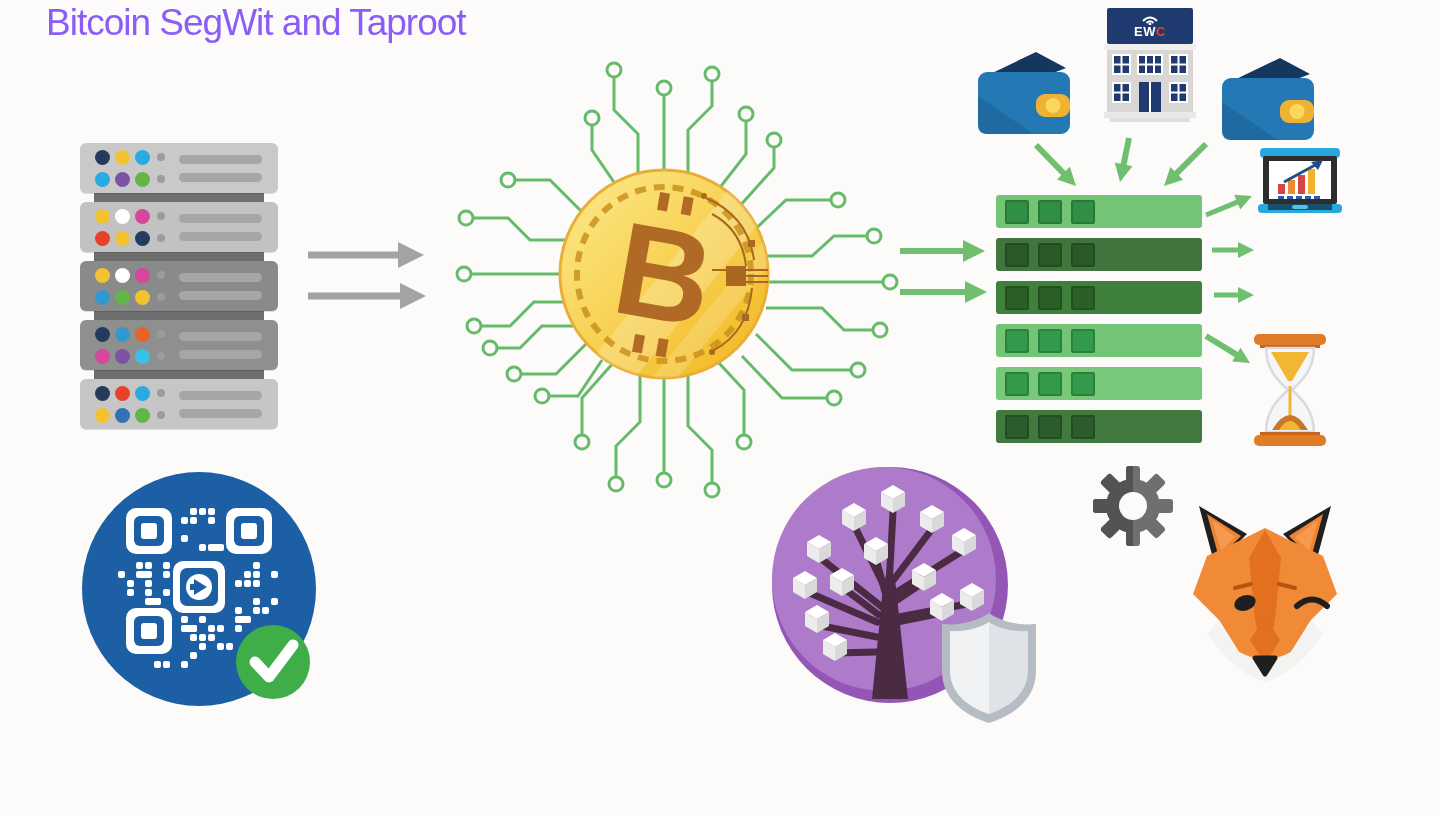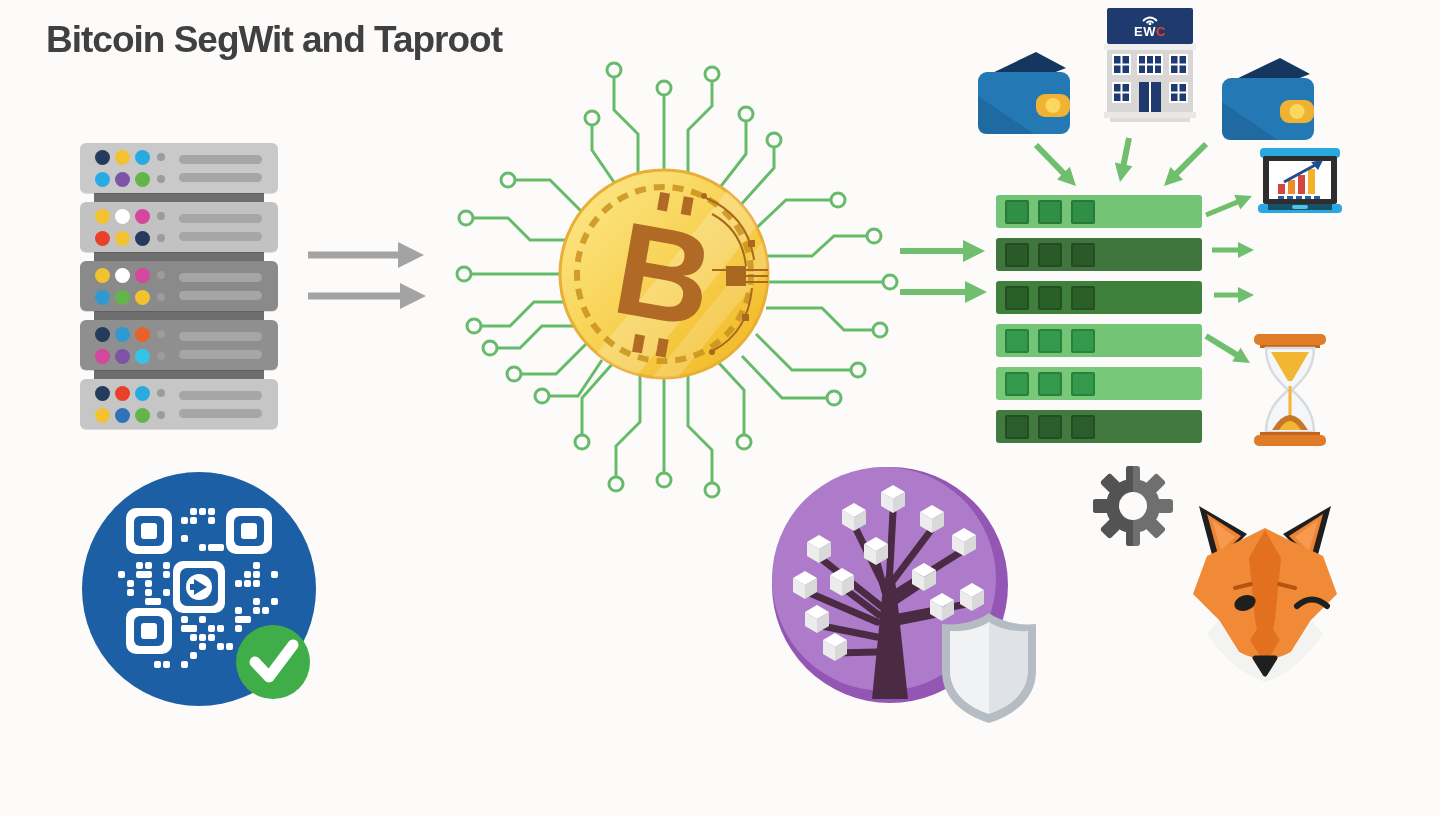--- a/index.html
+++ b/index.html
@@ -1,21 +1,21 @@
 <!DOCTYPE html>
 <html><head>
 <meta charset="utf-8">
 <style>
   html,body{margin:0;padding:0;}
   body{font-family:"Liberation Sans",sans-serif;background:#ffffff;}
   #stage{position:relative;width:1440px;height:816px;background:#fcfbf9;overflow:hidden;}
   .abs{position:absolute;}
 
   
-  #title{left:46px;top:2px;font-weight:700;font-size:37px;letter-spacing:-1px;color:#404040;margin-top:17px;}
+  #title{left:46px;top:2px;font-weight:400;font-size:37px;letter-spacing:-1px;color:#8b5cf6;}
 
   
   #server-stack{left:80px;top:143px;width:198px;height:292px;}
   #server-stack .spine{position:absolute;left:14px;right:14px;top:22px;bottom:18px;background:#6e6e6e;border-radius:4px;}
   #server-stack .units{position:relative;}
   .server-unit{position:relative;height:50px;border-radius:6px;margin-bottom:9px;display:flex;align-items:center;box-shadow:0 1px 0 rgba(0,0,0,.12);}
   .led-grid{display:flex;flex-direction:column;gap:7px;margin-left:15px;}
   .led-row{display:flex;align-items:center;gap:5px;}
   .dot{width:15px;height:15px;border-radius:50%;}
   .dot.small{width:8px;height:8px;background:#9c9c9c;margin-left:2px;}

